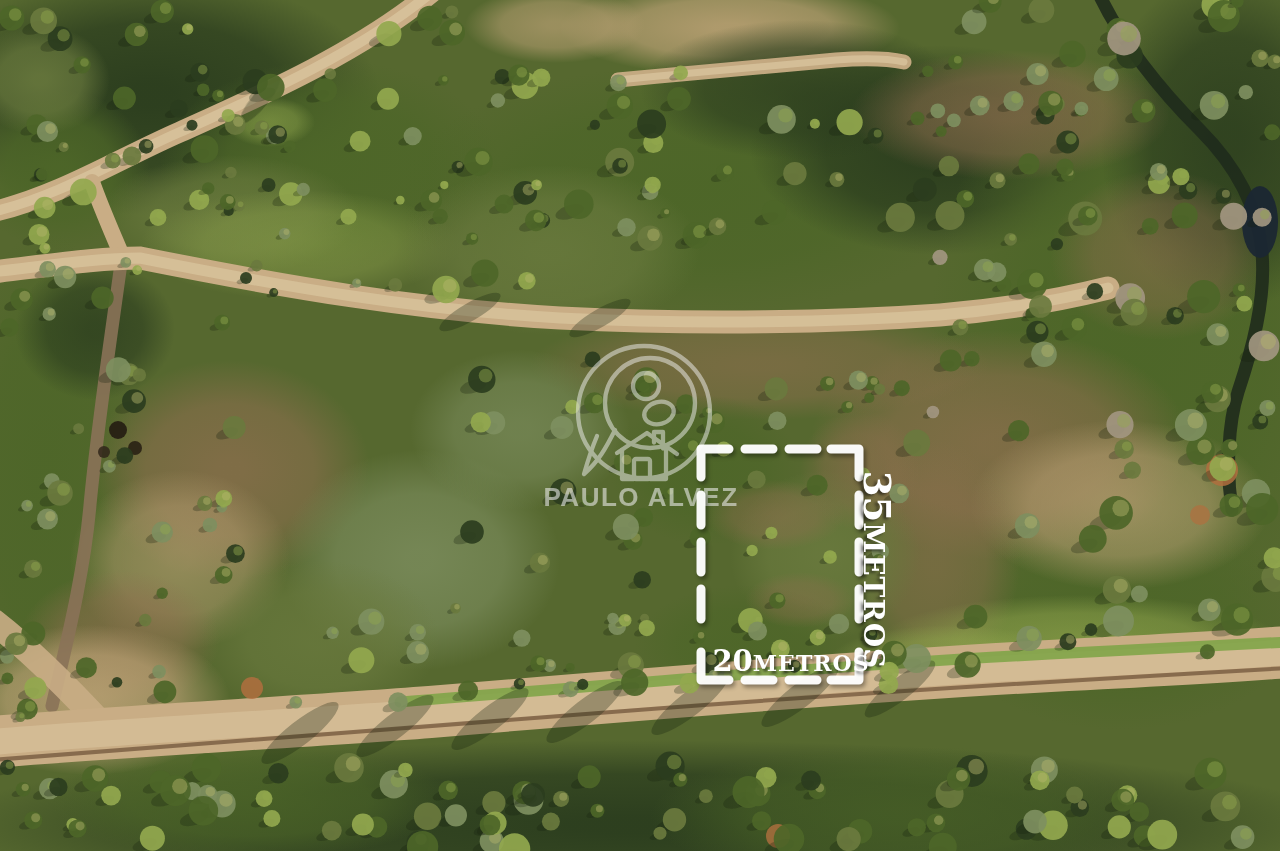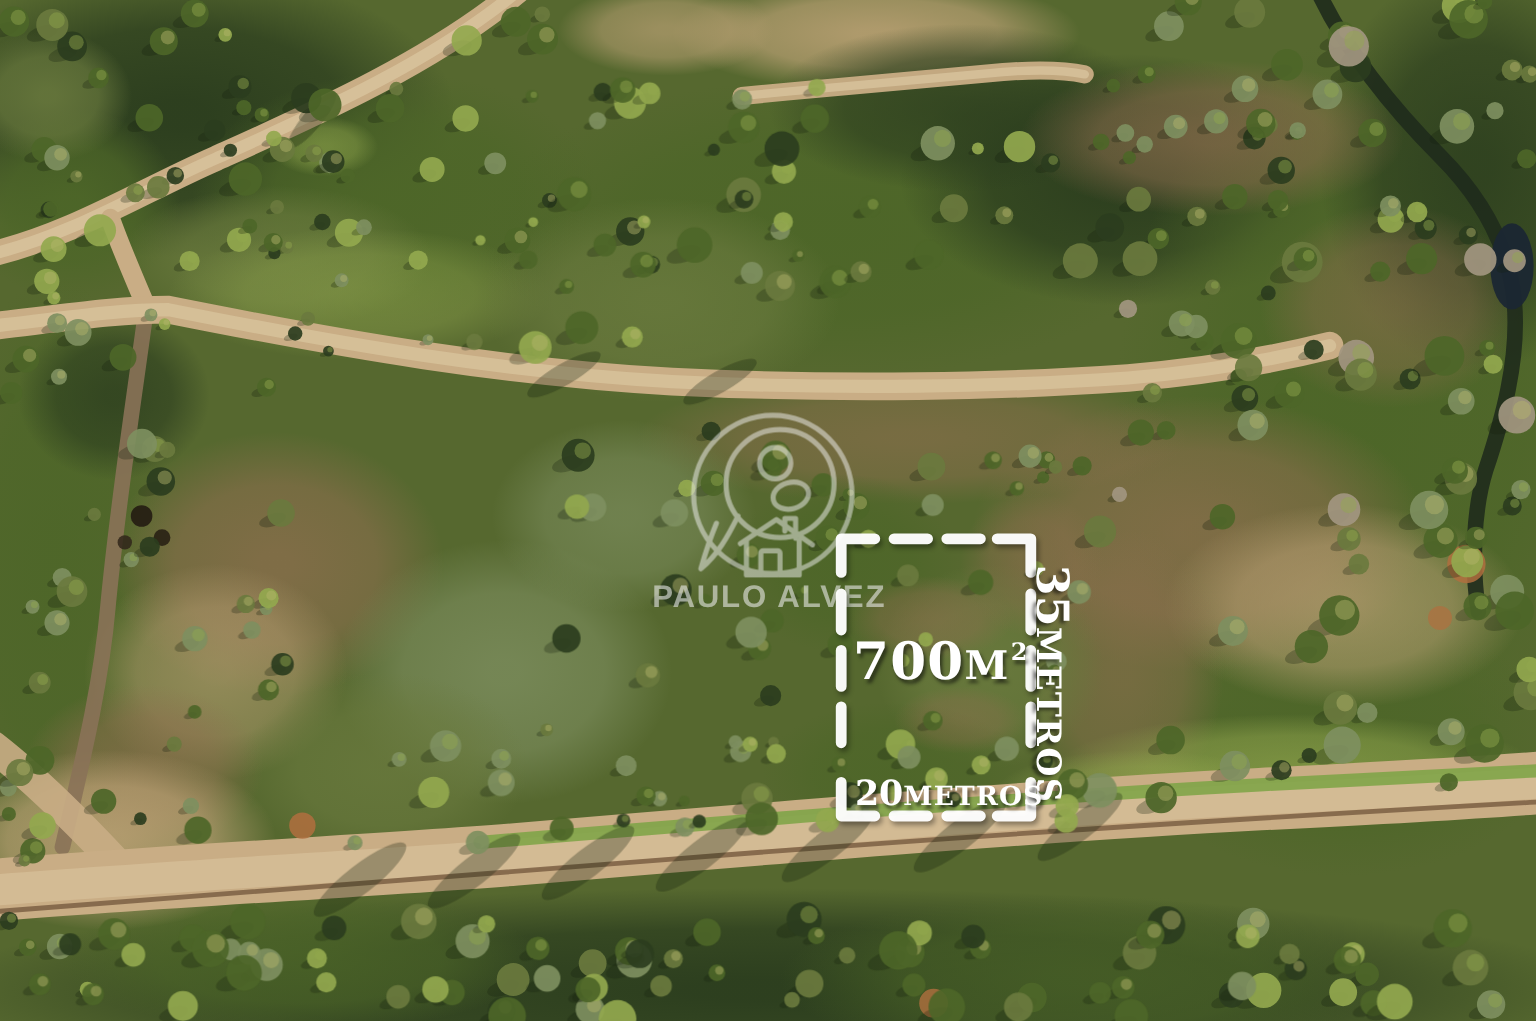--- a/index.html
+++ b/index.html
@@ -1270,23 +1270,20 @@
       <path d="M 831,449 L 859,449 L 859,477"></path>
       <path d="M 859,652 L 859,680 L 831,680"></path>
       <path d="M 729,680 L 701,680 L 701,652"></path>
       <path d="M 745,449 L 817,449" stroke-dasharray="28 16"></path>
       <path d="M 745,680 L 817,680" stroke-dasharray="28 16"></path>
       <path d="M 701,495 L 701,619" stroke-dasharray="30 17"></path>
       <path d="M 859,495 L 859,619" stroke-dasharray="30 17"></path>
     </g>
   </svg>
 
-  <div class="lbl lbl-area">
-    <span>700</span><span class="unit">M</span><span class="sup">2</span>
-  </div>
   <div class="lbl lbl-35">
     <span>35</span><span class="unit2">METROS</span>
   </div>
   <div class="lbl lbl-20">
     <span>20</span><span class="unit2">METROS</span>
   </div>
 
 </div>
 
 </body></html>

